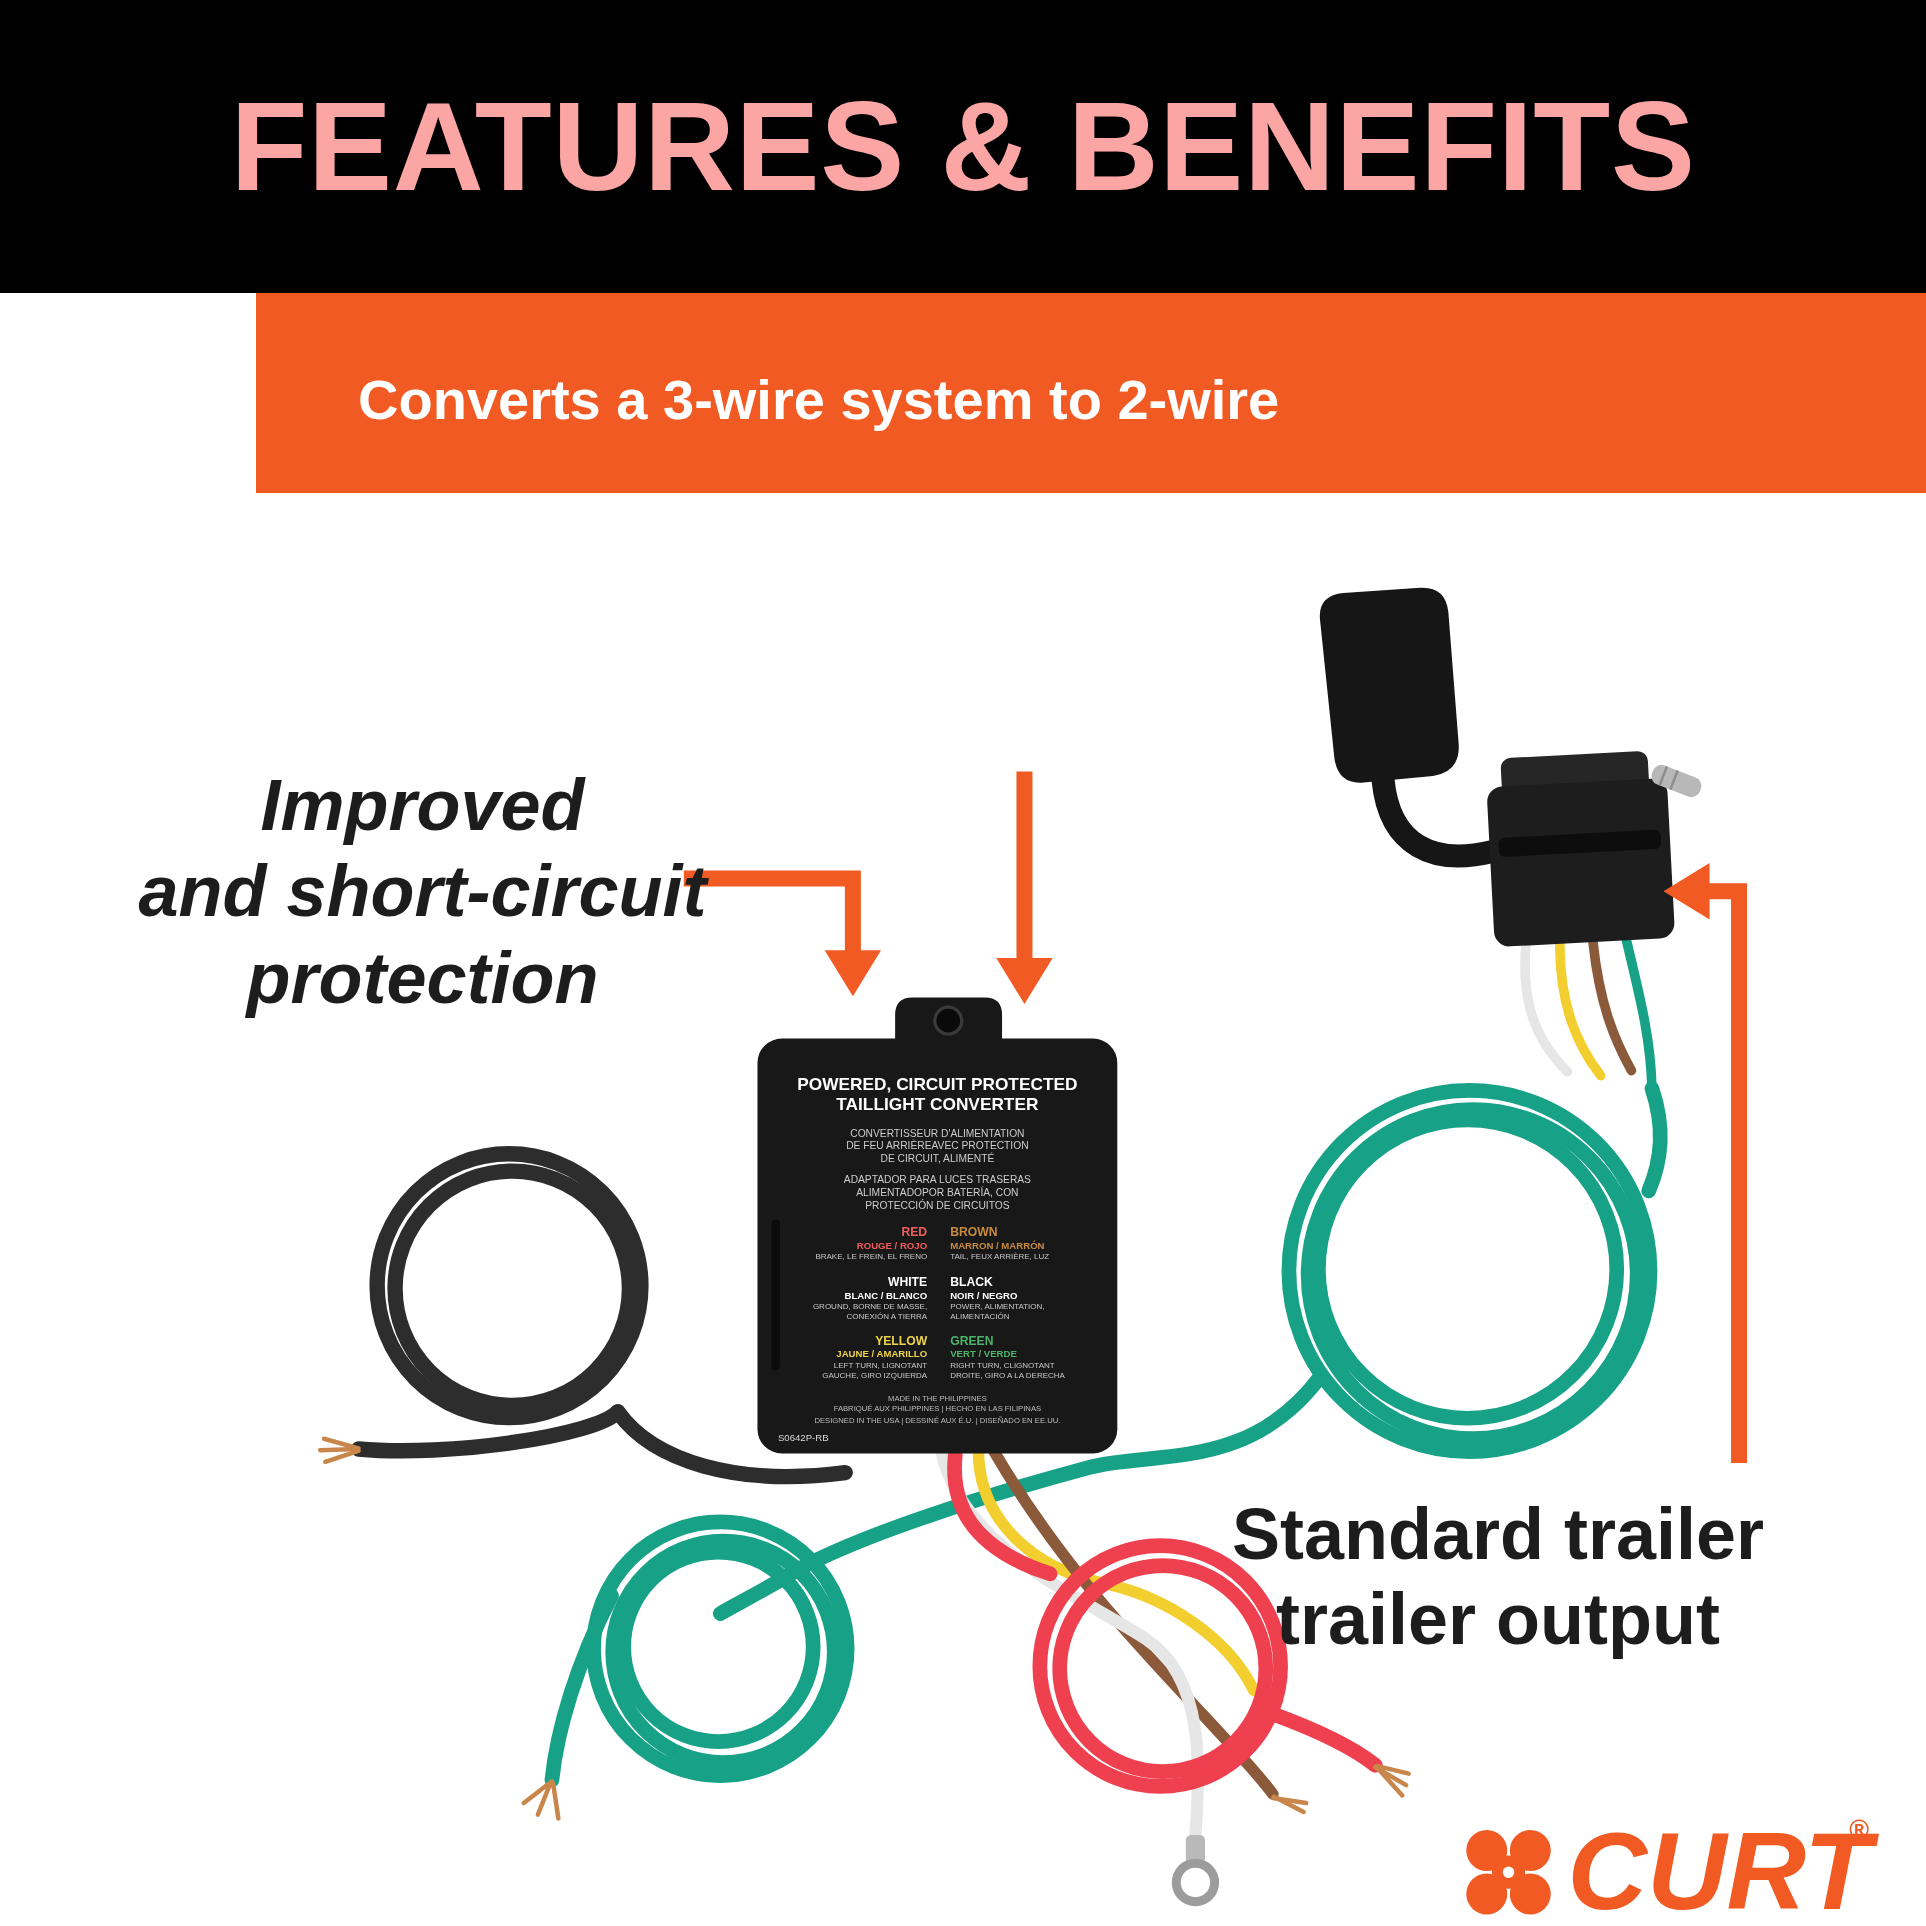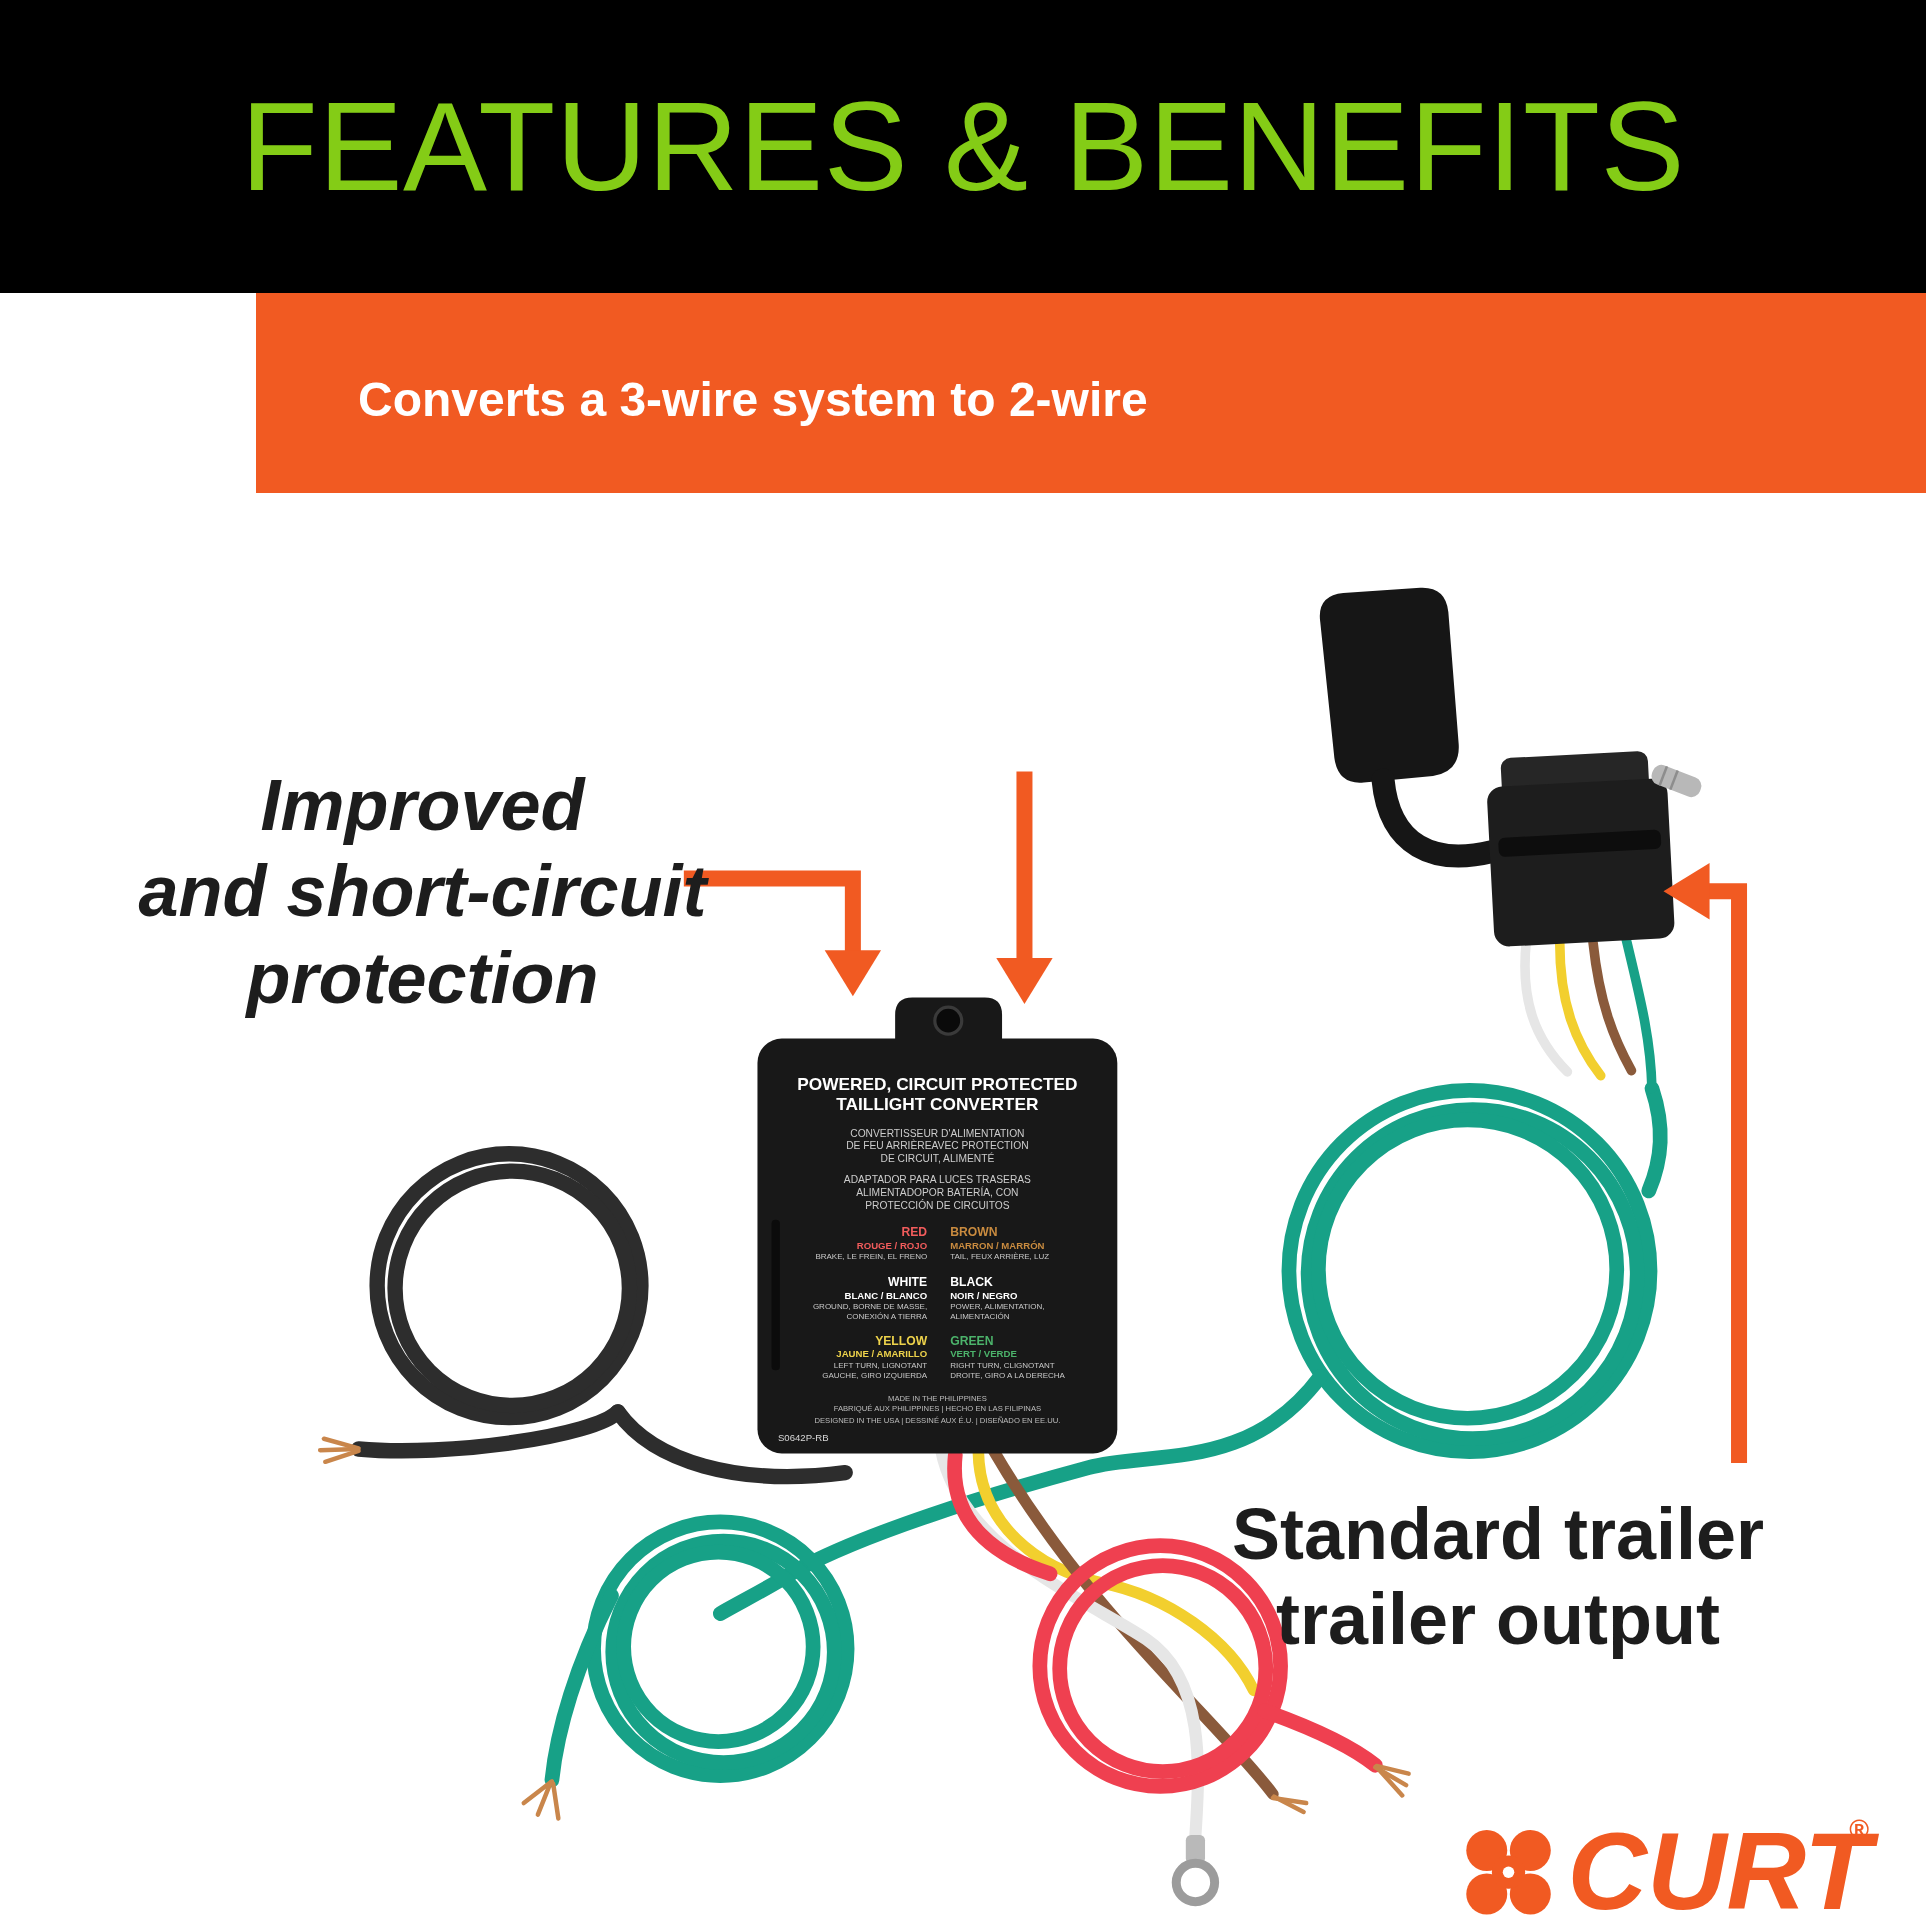--- a/index.html
+++ b/index.html
@@ -1,25 +1,25 @@
 <!DOCTYPE html>
 <html style="--orange: #F15A22; --green: #17A187; --red: #EF4050; --yellow: #F2CF2E; --brown: #8A5A3B; --white-wire: #E6E6E6; --copper: #C9864B; --black-wire: #2D2D2D; --legend-red: #F25C5C; --legend-brown: #C98B3F; --legend-yellow: #EDD24B; --legend-green: #4CB36B;font-size:10.2px"><head>
 <meta charset="utf-8">
 <style>
   html,body{margin:0;padding:0;background:#fff;}
   body{width:1926px;height:1926px;overflow:hidden;font-family:"Liberation Sans",sans-serif;}
   .canvas{position:relative;width:1926px;height:1926px;background:#fff;}
 
   .topbar{position:absolute;top:0;left:0;width:1926px;height:293px;background:#000;
           display:flex;align-items:center;justify-content:center;}
-  .topbar h1{margin:8px;color:#84cc16;font-size:126px;font-weight:400;letter-spacing:0.6px;white-space:nowrap;}
+  .topbar h1{margin:8px;color:#fca5a5;font-size:126px;font-weight:700;letter-spacing:0.6px;white-space:nowrap;}
 
   .orange-banner{position:absolute;top:293px;left:256px;width:1670px;height:200px;
                  background:var(--orange,#F15A22);display:flex;align-items:center;}
-  .orange-banner h2{margin:12px 0 0 102px;color:#fff;font-size:48px;font-weight:800;white-space:nowrap;}
+  .orange-banner h2{margin:12px 0 0 102px;color:#fff;font-size:56px;font-weight:800;white-space:nowrap;}
 
   .callout{position:absolute;text-align:center;color:#1d1d1d;font-weight:800;}
   .callout .line{display:block;white-space:nowrap;}
   #callout-sealed{left:608px;top:596px;width:679px;font-size:68px;line-height:1.16;}
   #callout-overvolt{left:96px;top:762px;width:653px;font-size:72px;line-height:1.2;font-style:italic;}
   #callout-output{left:1168px;top:1492px;width:660px;font-size:72px;line-height:1.18;}
 
   svg.art{position:absolute;left:0;top:0;width:1926px;height:1926px;}
 
   .wire{fill:none;stroke-linecap:round;}

